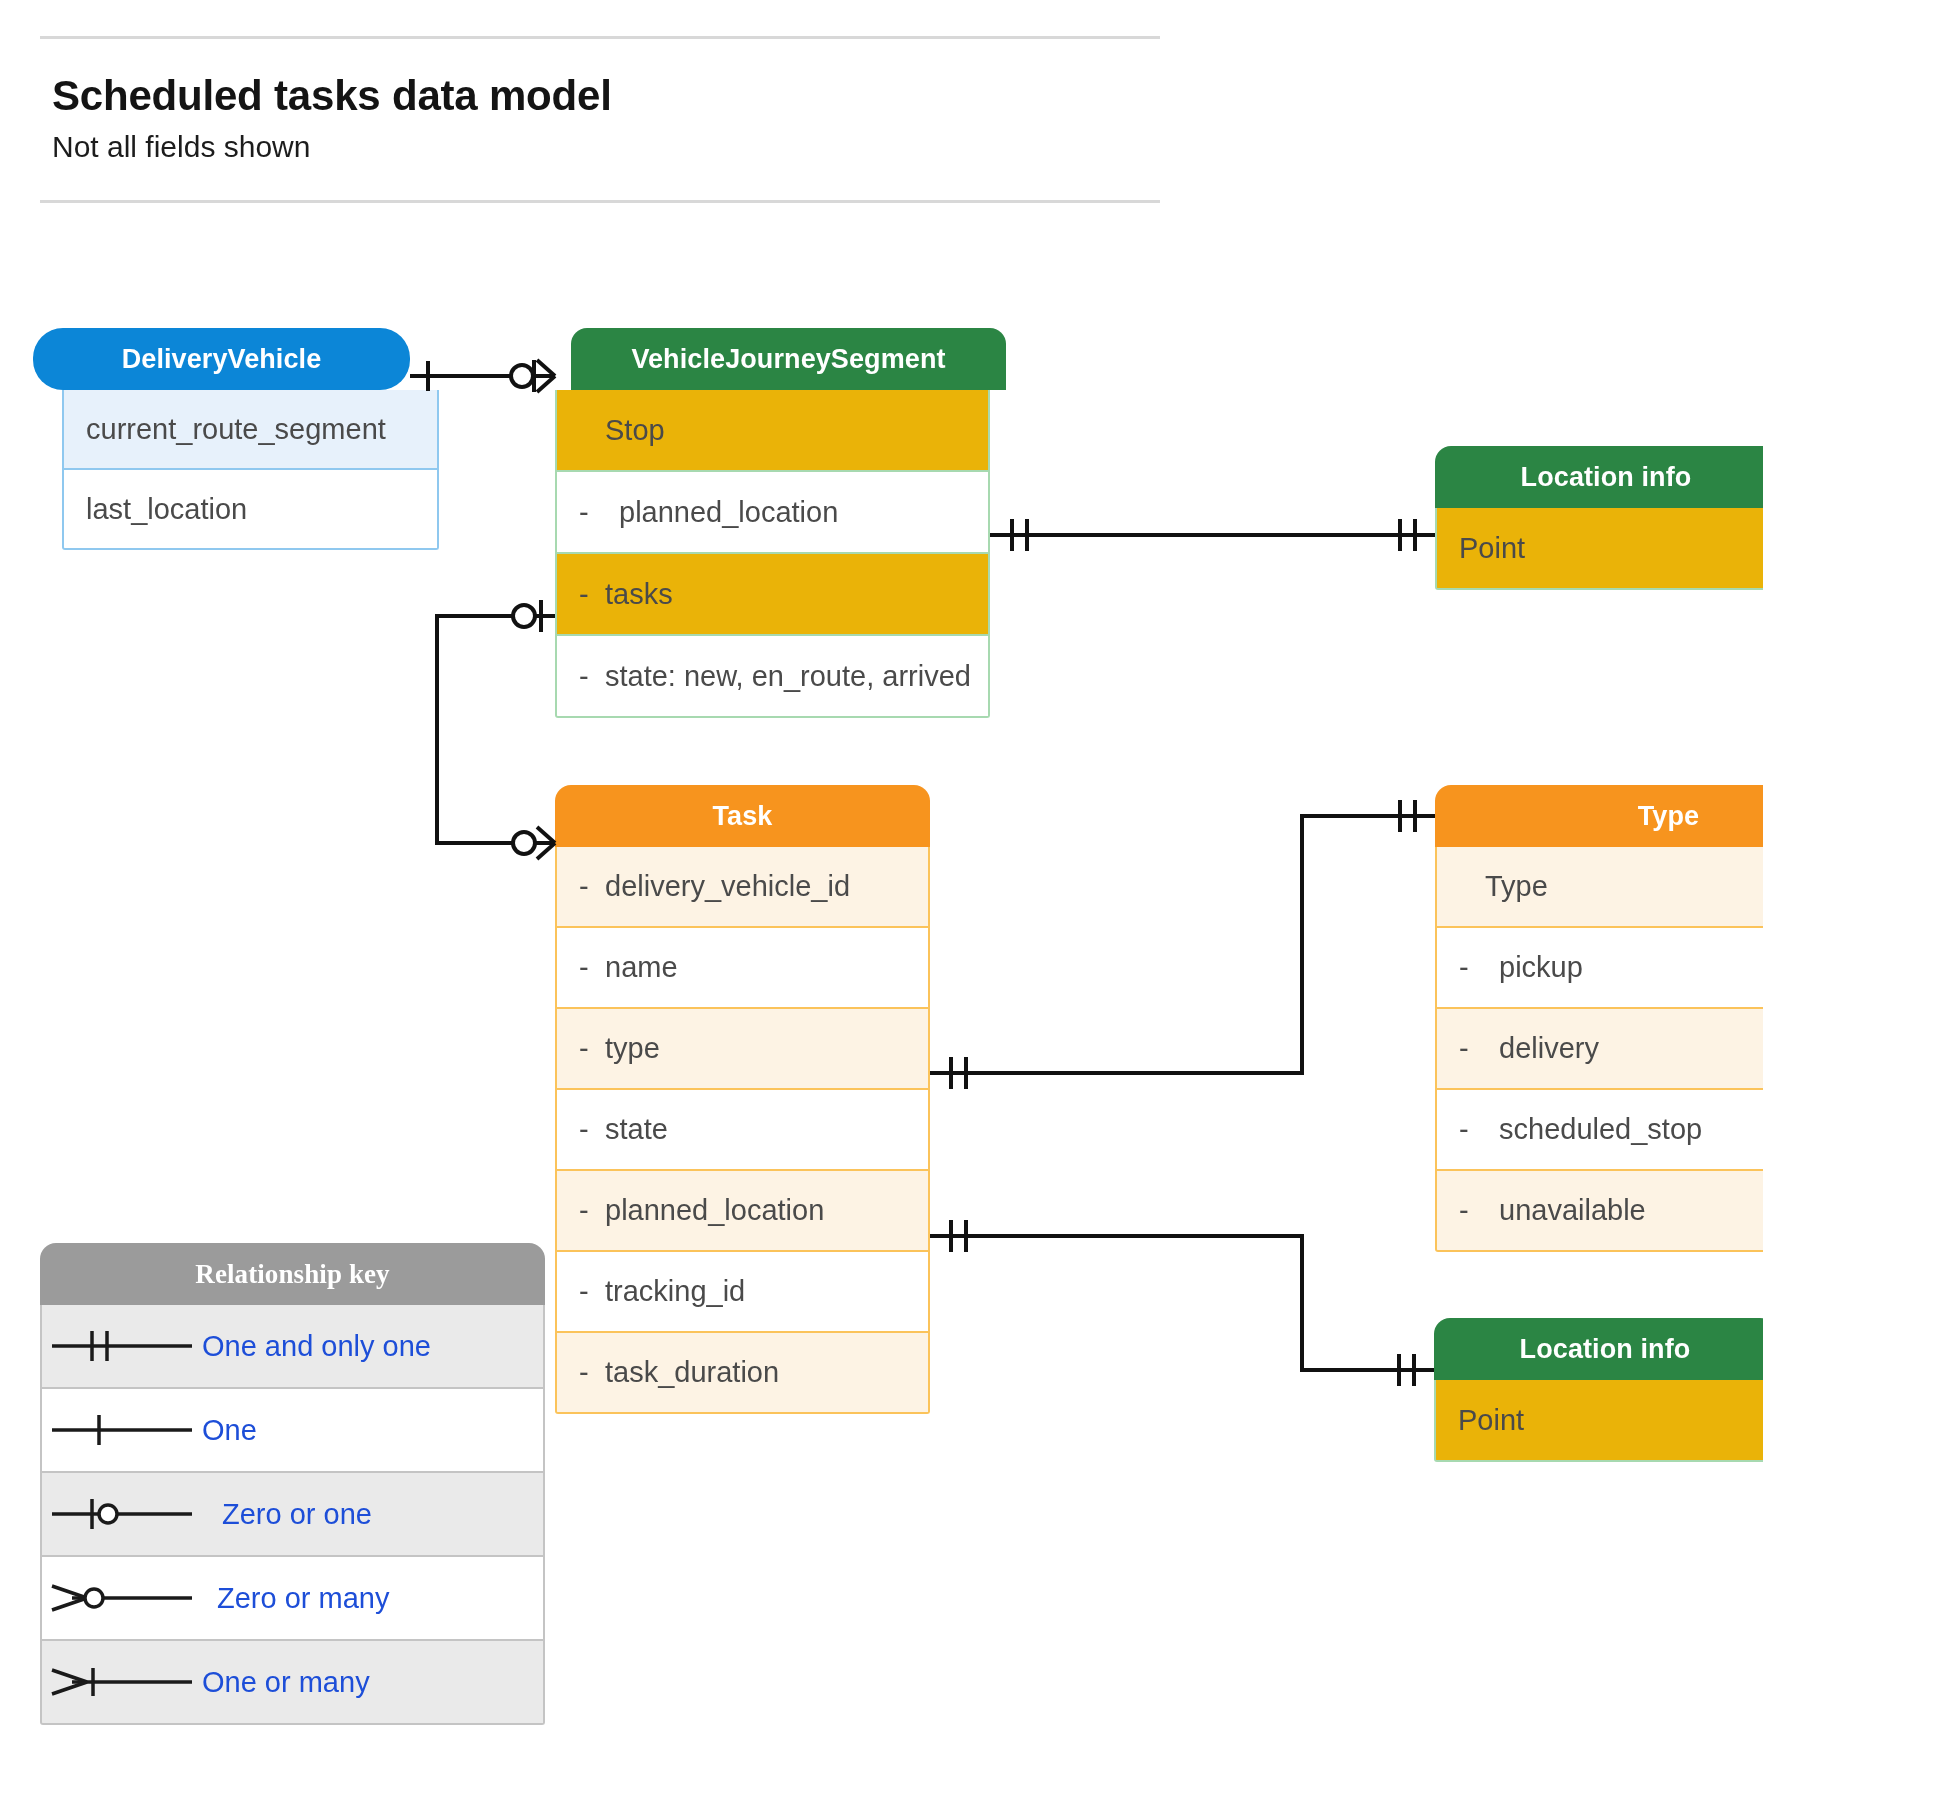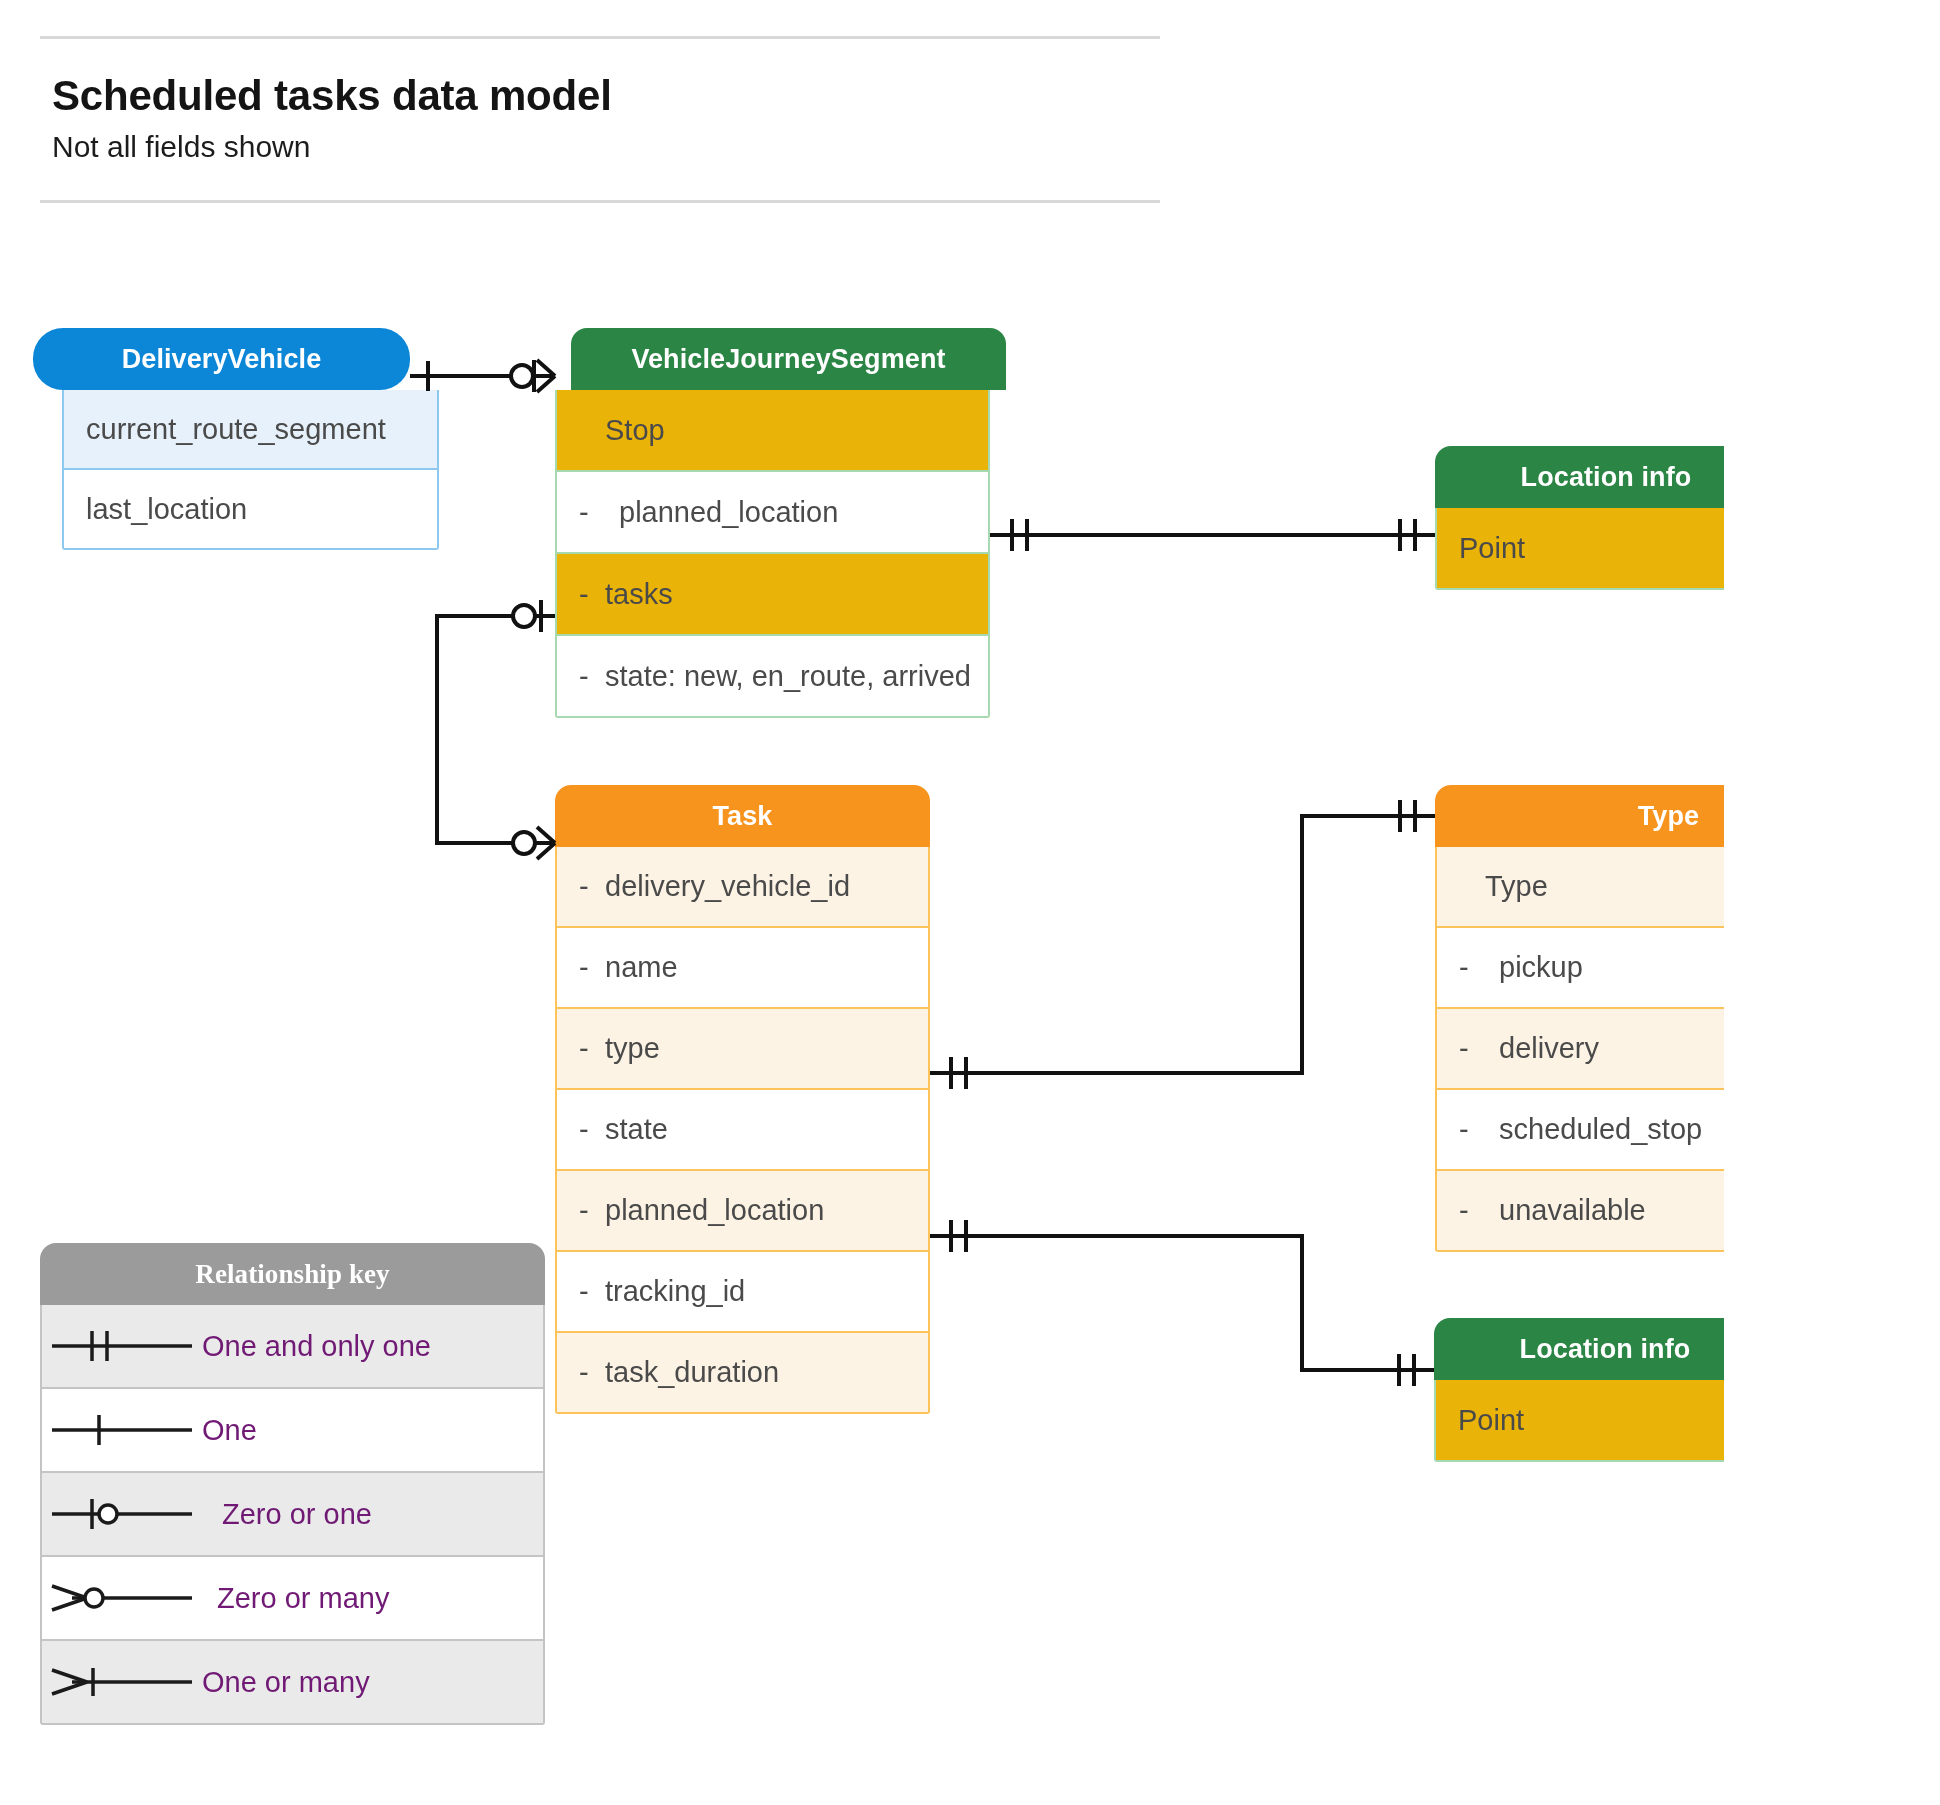--- a/index.html
+++ b/index.html
@@ -11,20 +11,21 @@
   body {
     font-family: "Liberation Sans", sans-serif;
     -webkit-font-smoothing: antialiased;
   }
   #page {
     position: relative;
     width: 1724px;
     height: 1805px;
     background: #ffffff;
     overflow: hidden;
+    padding-left: 39px;
   }
 
   
   .hdr-rule {
     position: absolute;
     left: 40px;
     width: 1120px;
     height: 3px;
     background: #d8d8d8;
   }
@@ -119,21 +120,21 @@
   .legend-sym {
     flex: 0 0 auto;
     width: 160px;
     height: 100%;
     display: flex;
     align-items: center;
     justify-content: center;
   }
   .legend-label {
     font-size: 29px;
-    color: #701a75;
+    color: #1d4ed8;
     white-space: nowrap;
   }
 
   
   #wires {
     position: absolute;
     left: 0; top: 0;
     width: 1940px;
     height: 1805px;
     pointer-events: none;

